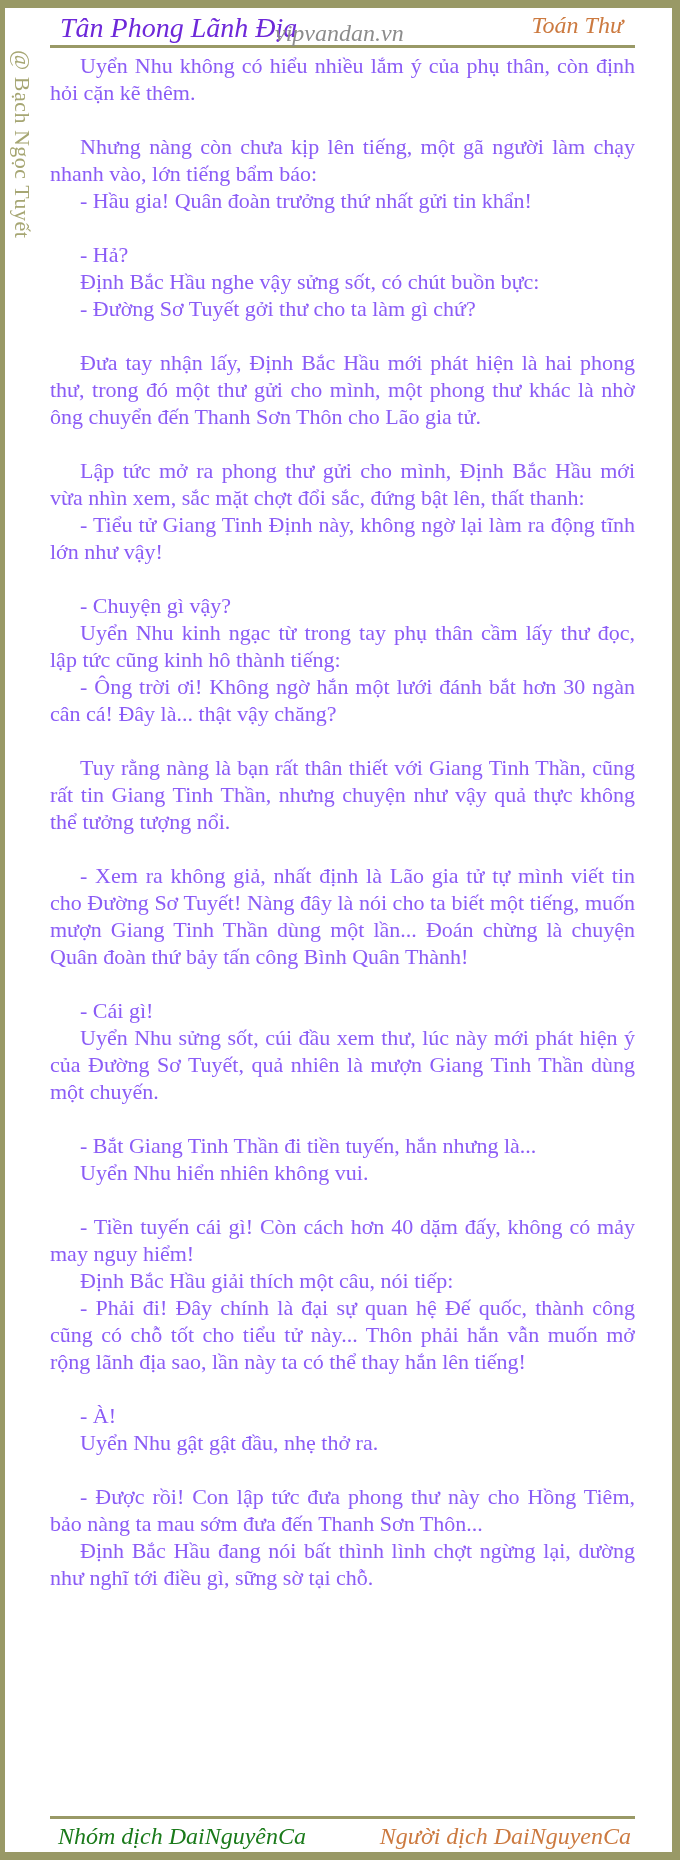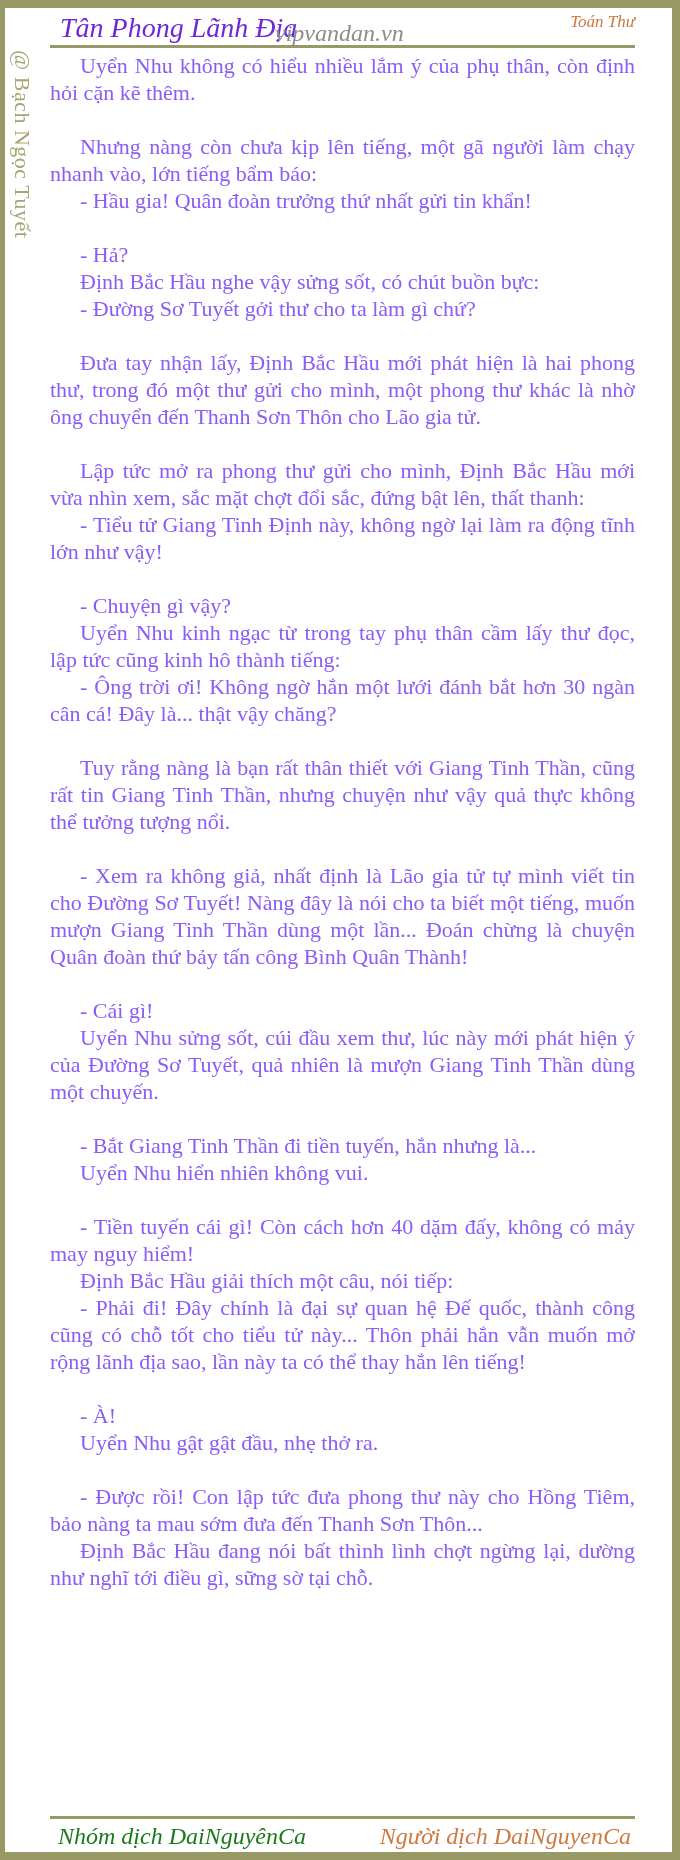--- a/index.html
+++ b/index.html
@@ -20,22 +20,22 @@
   }
   .header .title {
     position: absolute; left: 10px; top: 4px;
     font-style: italic; font-size: 28px; color: #6d28d9;
   }
   .header .site {
     position: absolute; left: 225px; top: 12px;
     font-style: italic; font-size: 24px; color: #8c8c8c;
   }
   .header .author {
-    position: absolute; right: 0; top: 4px;
-    font-style: italic; font-size: 17px; color: #cc7a40;
+    position: absolute; right: 12px; top: 4px;
+    font-style: italic; font-size: 24px; color: #cc7a40;
   }
   .watermark {
     position: absolute; left: 4px; top: 42px;
     writing-mode: vertical-rl;
     font-size: 22px; color: #a6a673; letter-spacing: 0.5px;
   }
   .content {
     position: absolute; left: 45px; right: 37px; top: 44px;
     font-size: 22px; line-height: 27px; color: #8b5cf6;
     text-align: justify;

